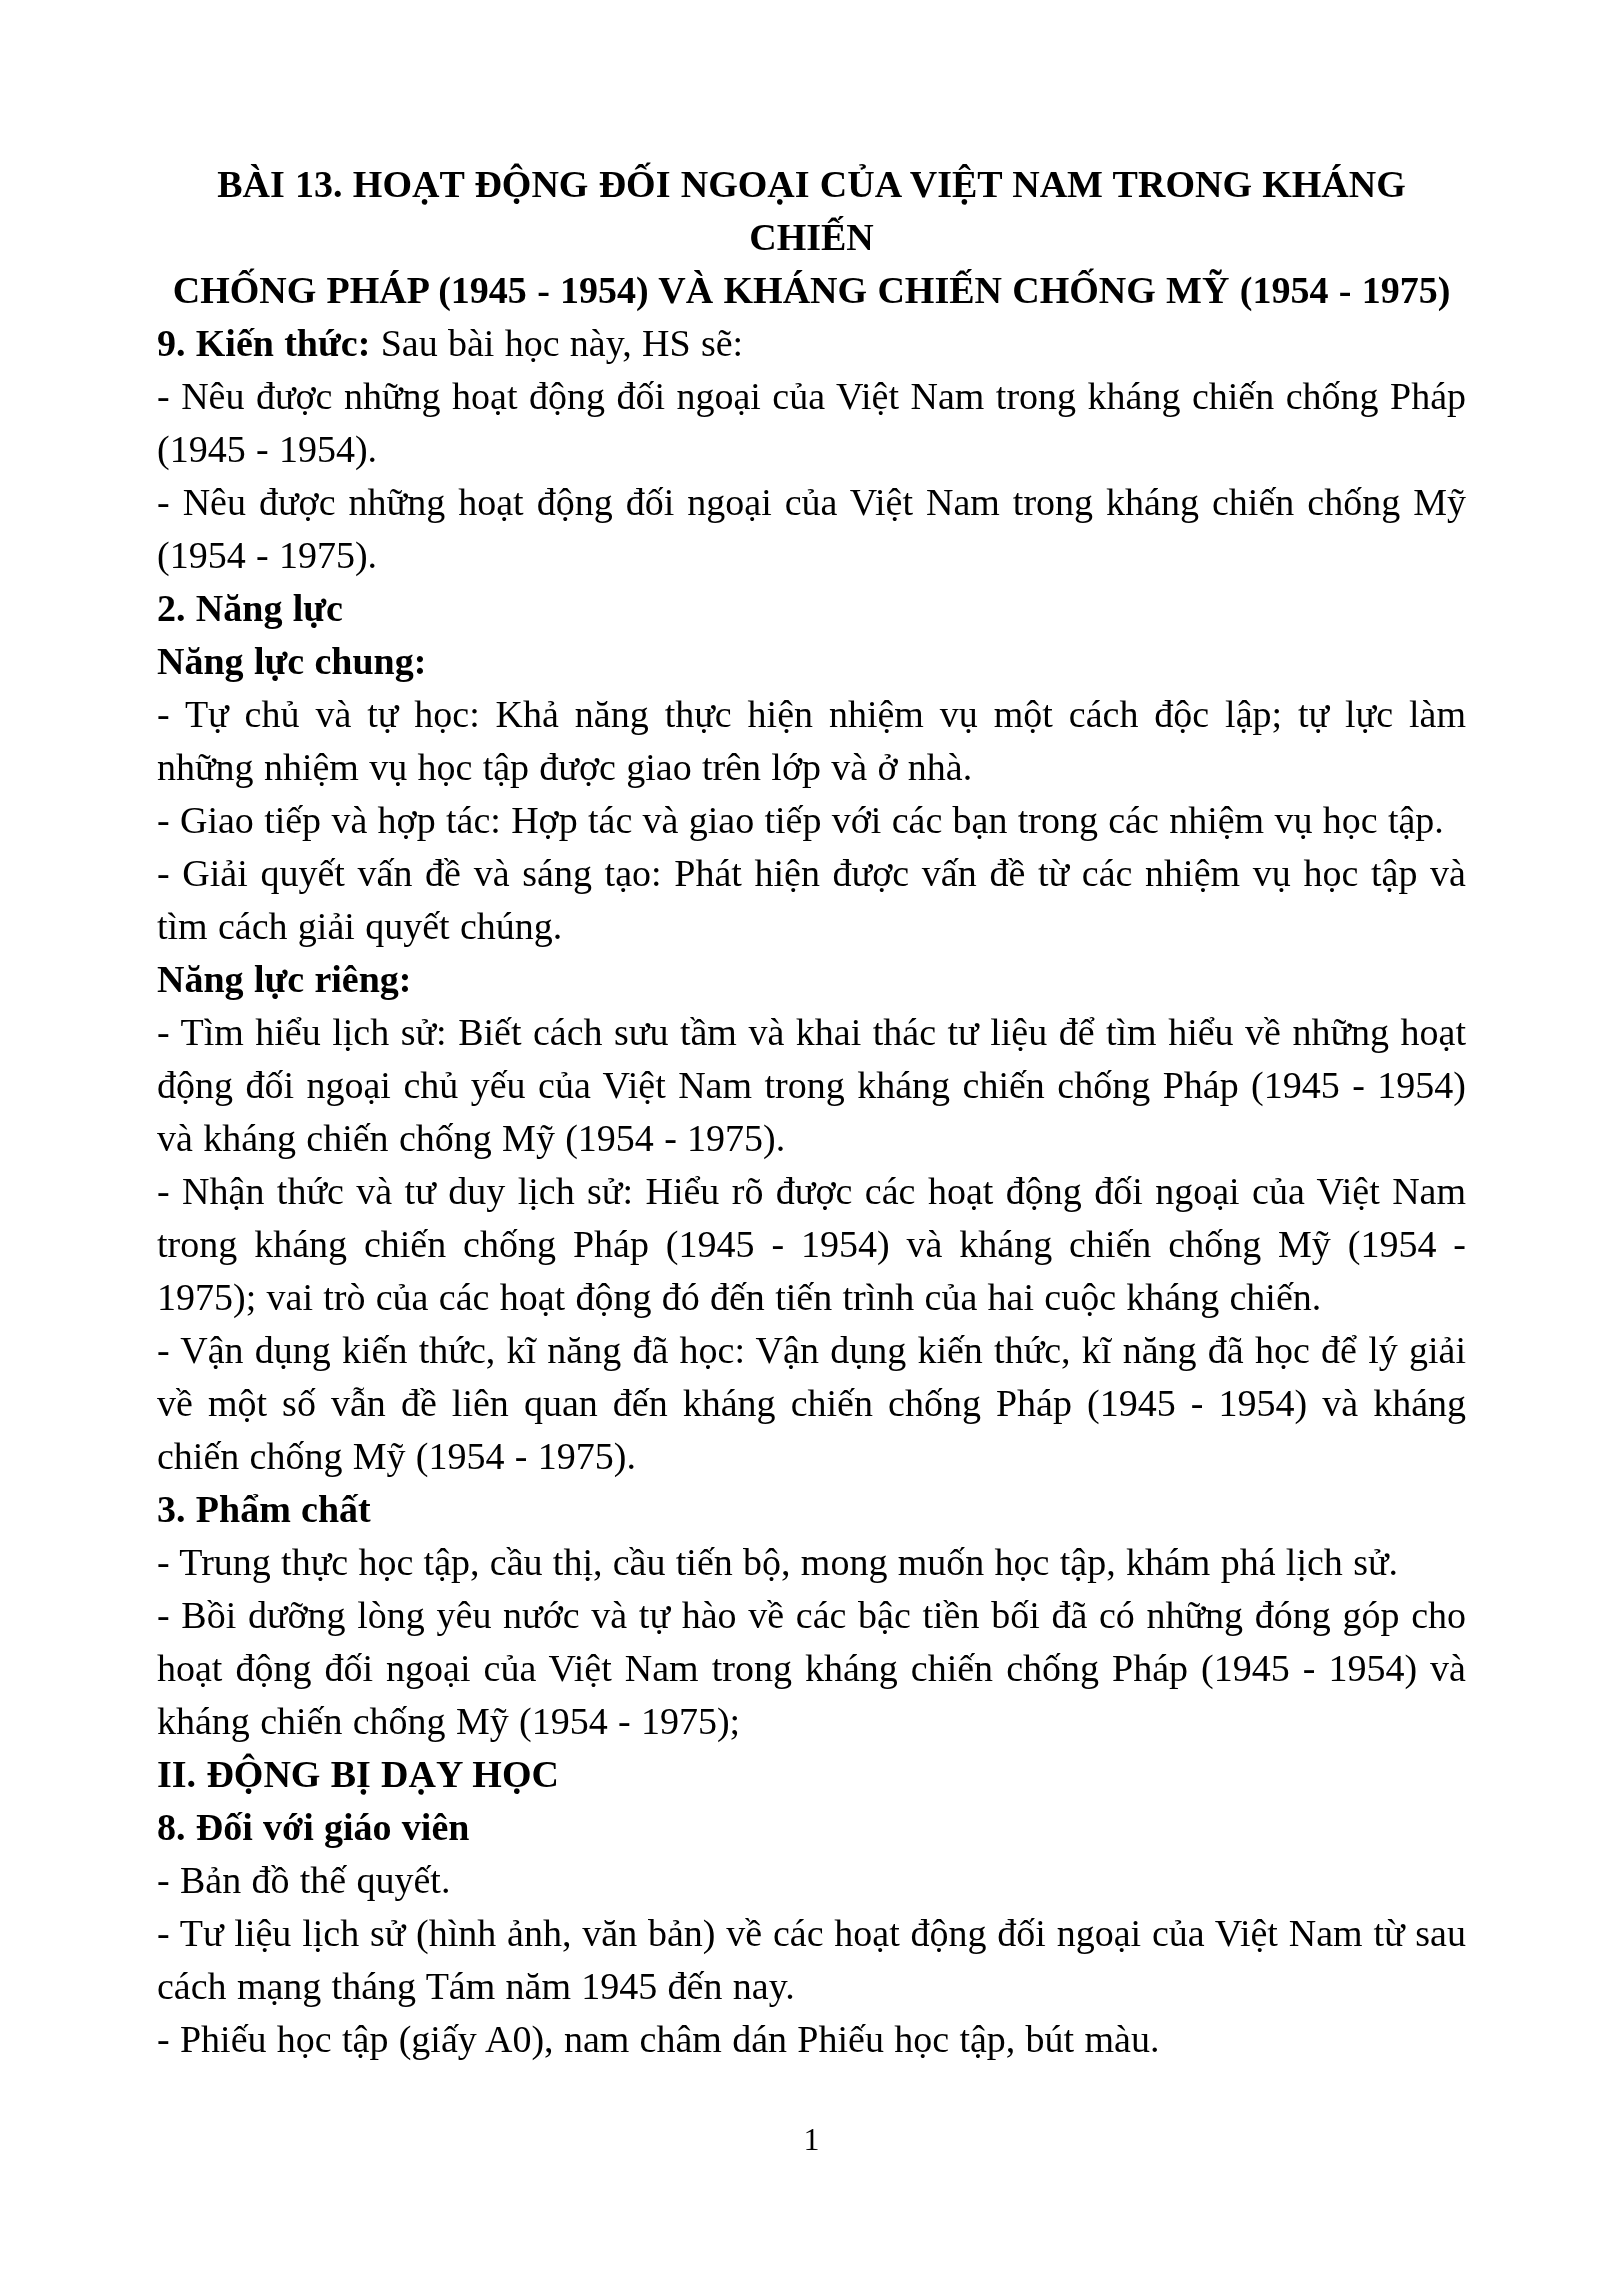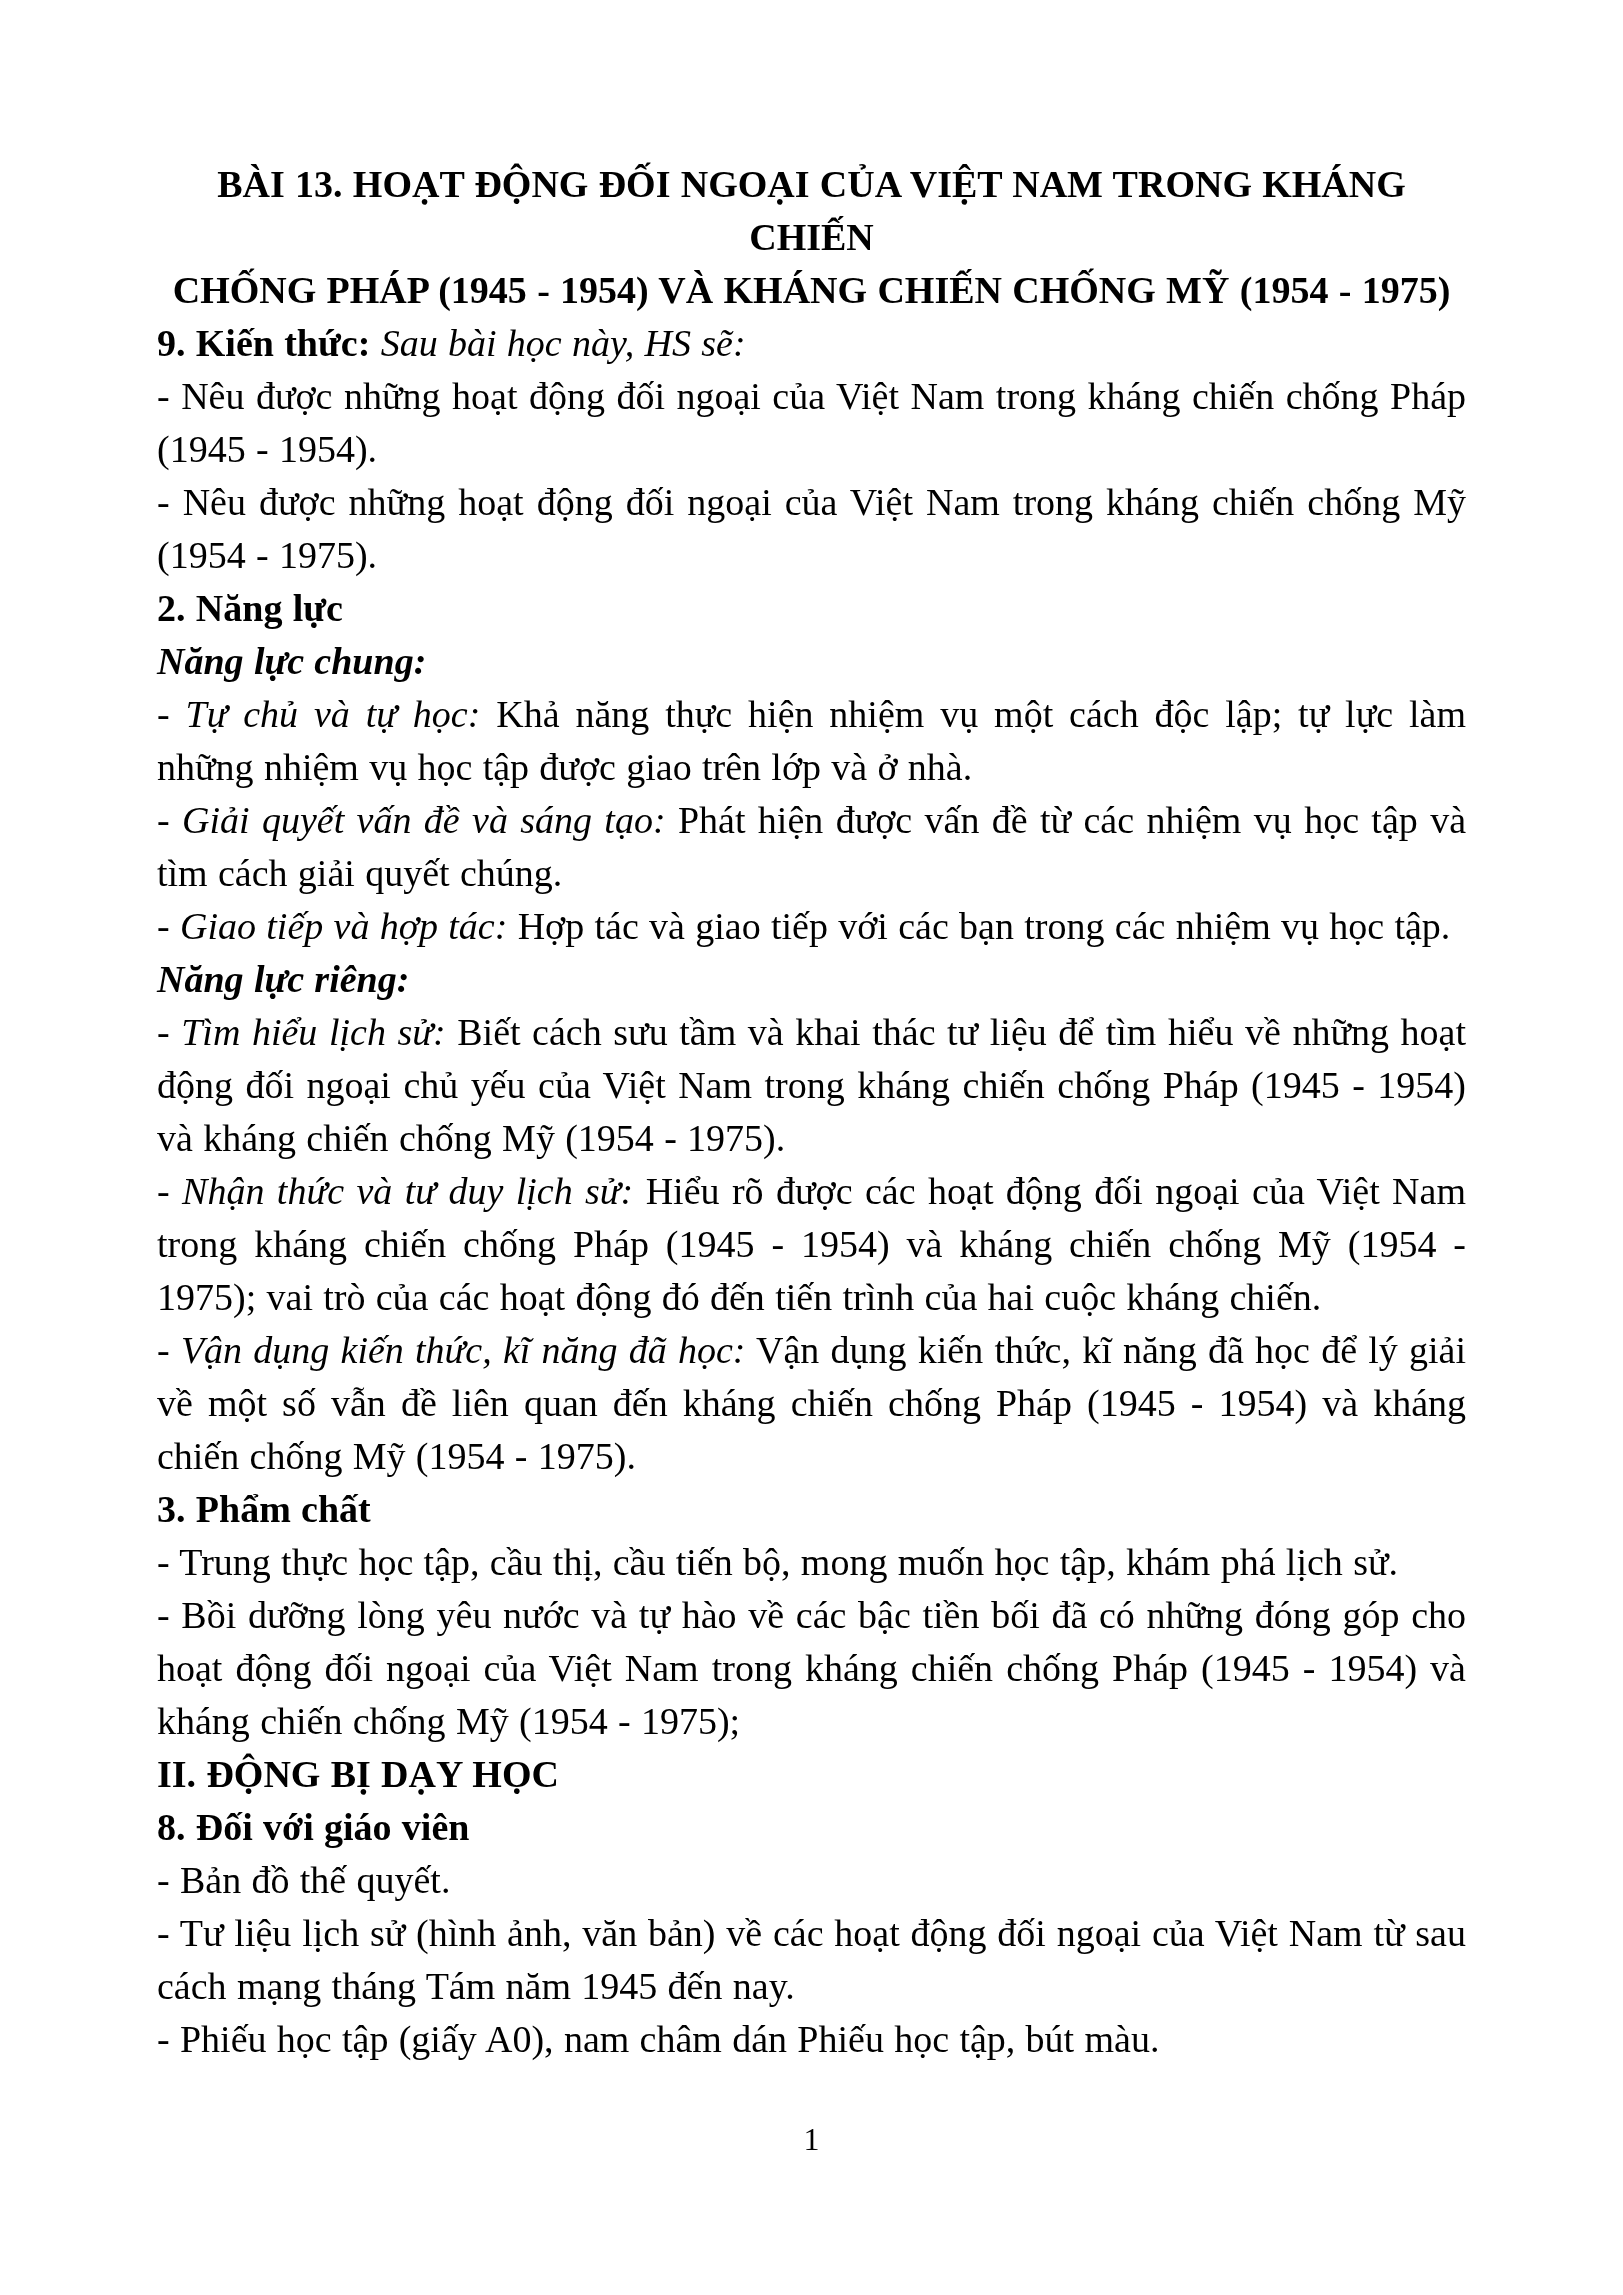--- a/index.html
+++ b/index.html
@@ -27,21 +27,21 @@
     padding: 0;
     font-size: 38px;
     line-height: 53px;
     text-align: justify;
     word-spacing: 0.8px;
   }
   p.block.center {
     text-align: center;
   }
   .bold   { font-weight: bold; }
-  .italic { font-style: italic; }
+  .italic { }
   .footer {
     position: absolute;
     left: 0;
     top: 2120px;
     width: 100%;
     text-align: center;
     font-size: 32px;
     line-height: 38px;
   }
 </style>
@@ -51,22 +51,22 @@
 <div class="page">
   <div class="content">
       <p class="block center"><span class="bold">BÀI 13. HOẠT ĐỘNG ĐỐI NGOẠI CỦA VIỆT NAM TRONG KHÁNG CHIẾN</span></p>
       <p class="block center"><span class="bold">CHỐNG PHÁP (1945 - 1954) VÀ KHÁNG CHIẾN CHỐNG MỸ (1954 - 1975)</span></p>
       <p class="block"><span class="bold">9. Kiến thức: </span><span class="italic">Sau bài học này, HS sẽ:</span></p>
       <p class="block"><span>- Nêu được những hoạt động đối ngoại của Việt Nam trong kháng chiến chống Pháp (1945 - 1954).</span></p>
       <p class="block"><span>- Nêu được những hoạt động đối ngoại của Việt Nam trong kháng chiến chống Mỹ (1954 - 1975).</span></p>
       <p class="block"><span class="bold">2. Năng lực</span></p>
       <p class="block"><span class="bold italic">Năng lực chung:</span></p>
       <p class="block"><span>- </span><span class="italic">Tự chủ và tự học:</span><span> Khả năng thực hiện nhiệm vụ một cách độc lập; tự lực làm những nhiệm vụ học tập được giao trên lớp và ở nhà.</span></p>
+      <p class="block"><span>- </span><span class="italic">Giao tiếp và hợp tác:</span><span> Hợp tác và giao tiếp với các bạn trong các nhiệm vụ học tập.</span></p>
       <p class="block"><span>- </span><span class="italic">Giải quyết vấn đề và sáng tạo:</span><span> Phát hiện được vấn đề từ các nhiệm vụ học tập và tìm cách giải quyết chúng.</span></p>
-      <p class="block"><span>- </span><span class="italic">Giao tiếp và hợp tác:</span><span> Hợp tác và giao tiếp với các bạn trong các nhiệm vụ học tập.</span></p>
       <p class="block"><span class="bold italic">Năng lực riêng:</span></p>
       <p class="block"><span>- </span><span class="italic">Tìm hiểu lịch sử:</span><span> Biết cách sưu tầm và khai thác tư liệu để tìm hiểu về những hoạt động đối ngoại chủ yếu của Việt Nam trong kháng chiến chống Pháp (1945 - 1954) và kháng chiến chống Mỹ (1954 - 1975).</span></p>
       <p class="block"><span>- </span><span class="italic">Nhận thức và tư duy lịch sử:</span><span> Hiểu rõ được các hoạt động đối ngoại của Việt Nam trong kháng chiến chống Pháp (1945 - 1954) và kháng chiến chống Mỹ (1954 - 1975); vai trò của các hoạt động đó đến tiến trình của hai cuộc kháng chiến.</span></p>
       <p class="block"><span>- </span><span class="italic">Vận dụng kiến thức, kĩ năng đã học:</span><span> Vận dụng kiến thức, kĩ năng đã học để lý giải về một số vẫn đề liên quan đến kháng chiến chống Pháp (1945 - 1954) và kháng chiến chống Mỹ (1954 - 1975).</span></p>
       <p class="block"><span class="bold">3. Phẩm chất</span></p>
       <p class="block"><span>- Trung thực học tập, cầu thị, cầu tiến bộ, mong muốn học tập, khám phá lịch sử.</span></p>
       <p class="block"><span>- Bồi dưỡng lòng yêu nước và tự hào về các bậc tiền bối đã có những đóng góp cho hoạt động đối ngoại của Việt Nam trong kháng chiến chống Pháp (1945 - 1954) và kháng chiến chống Mỹ (1954 - 1975);</span></p>
       <p class="block"><span class="bold">II. ĐỘNG BỊ DẠY HỌC</span></p>
       <p class="block"><span class="bold">8. Đối với giáo viên</span></p>
       <p class="block"><span>- Bản đồ thế quyết.</span></p>

